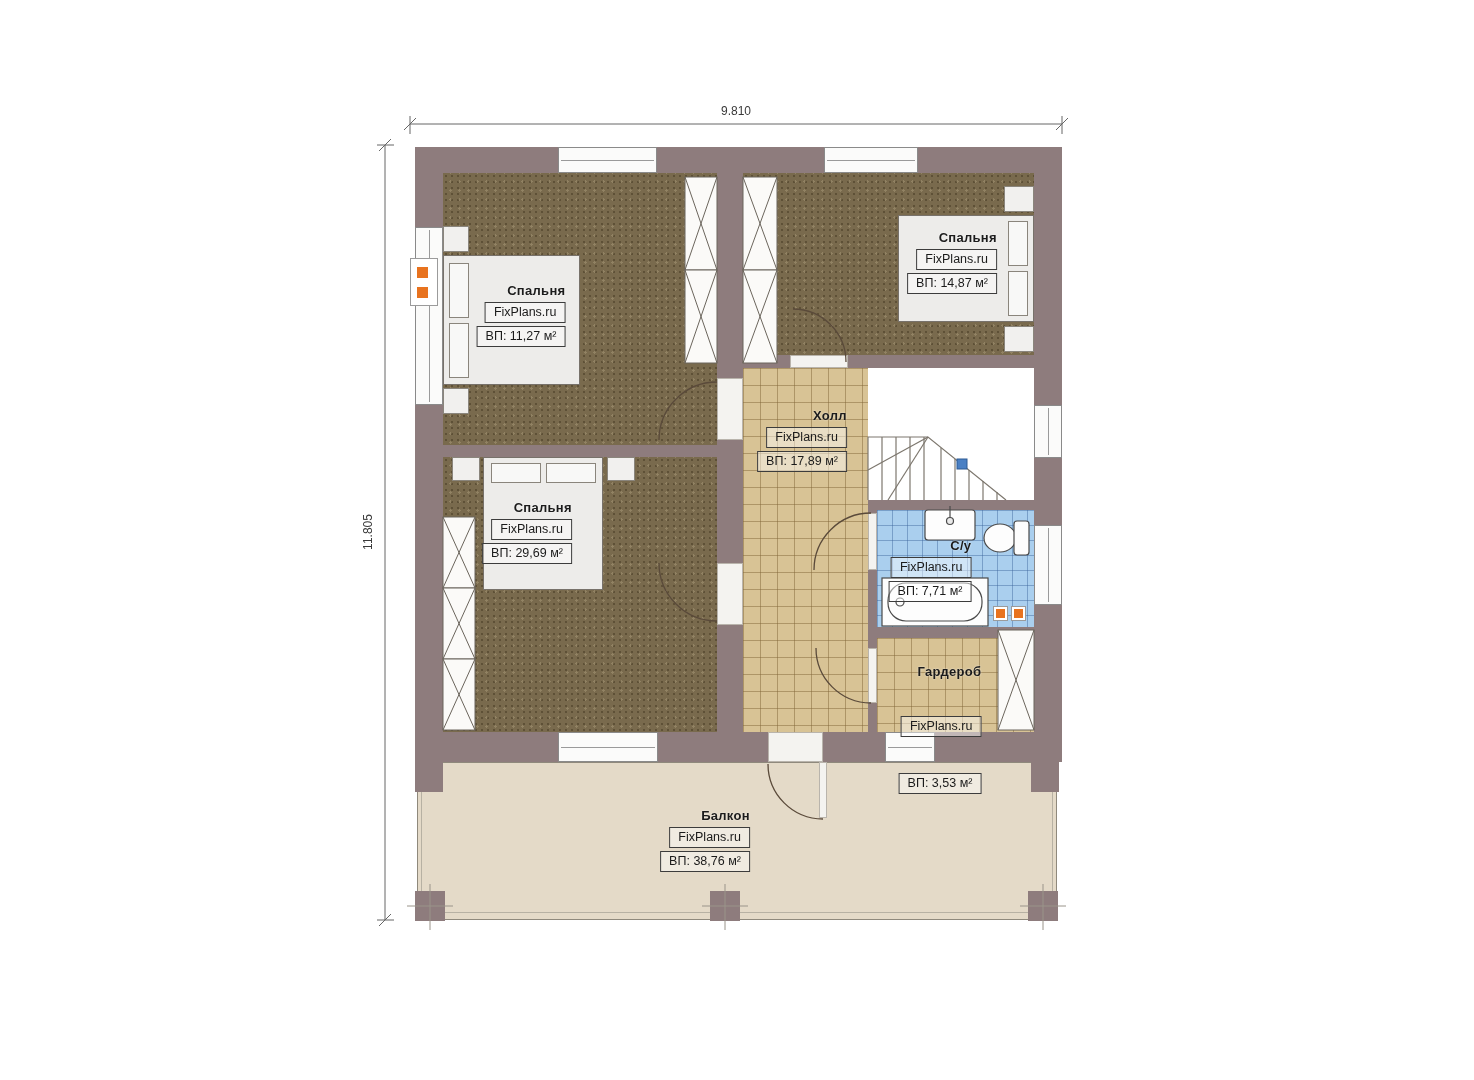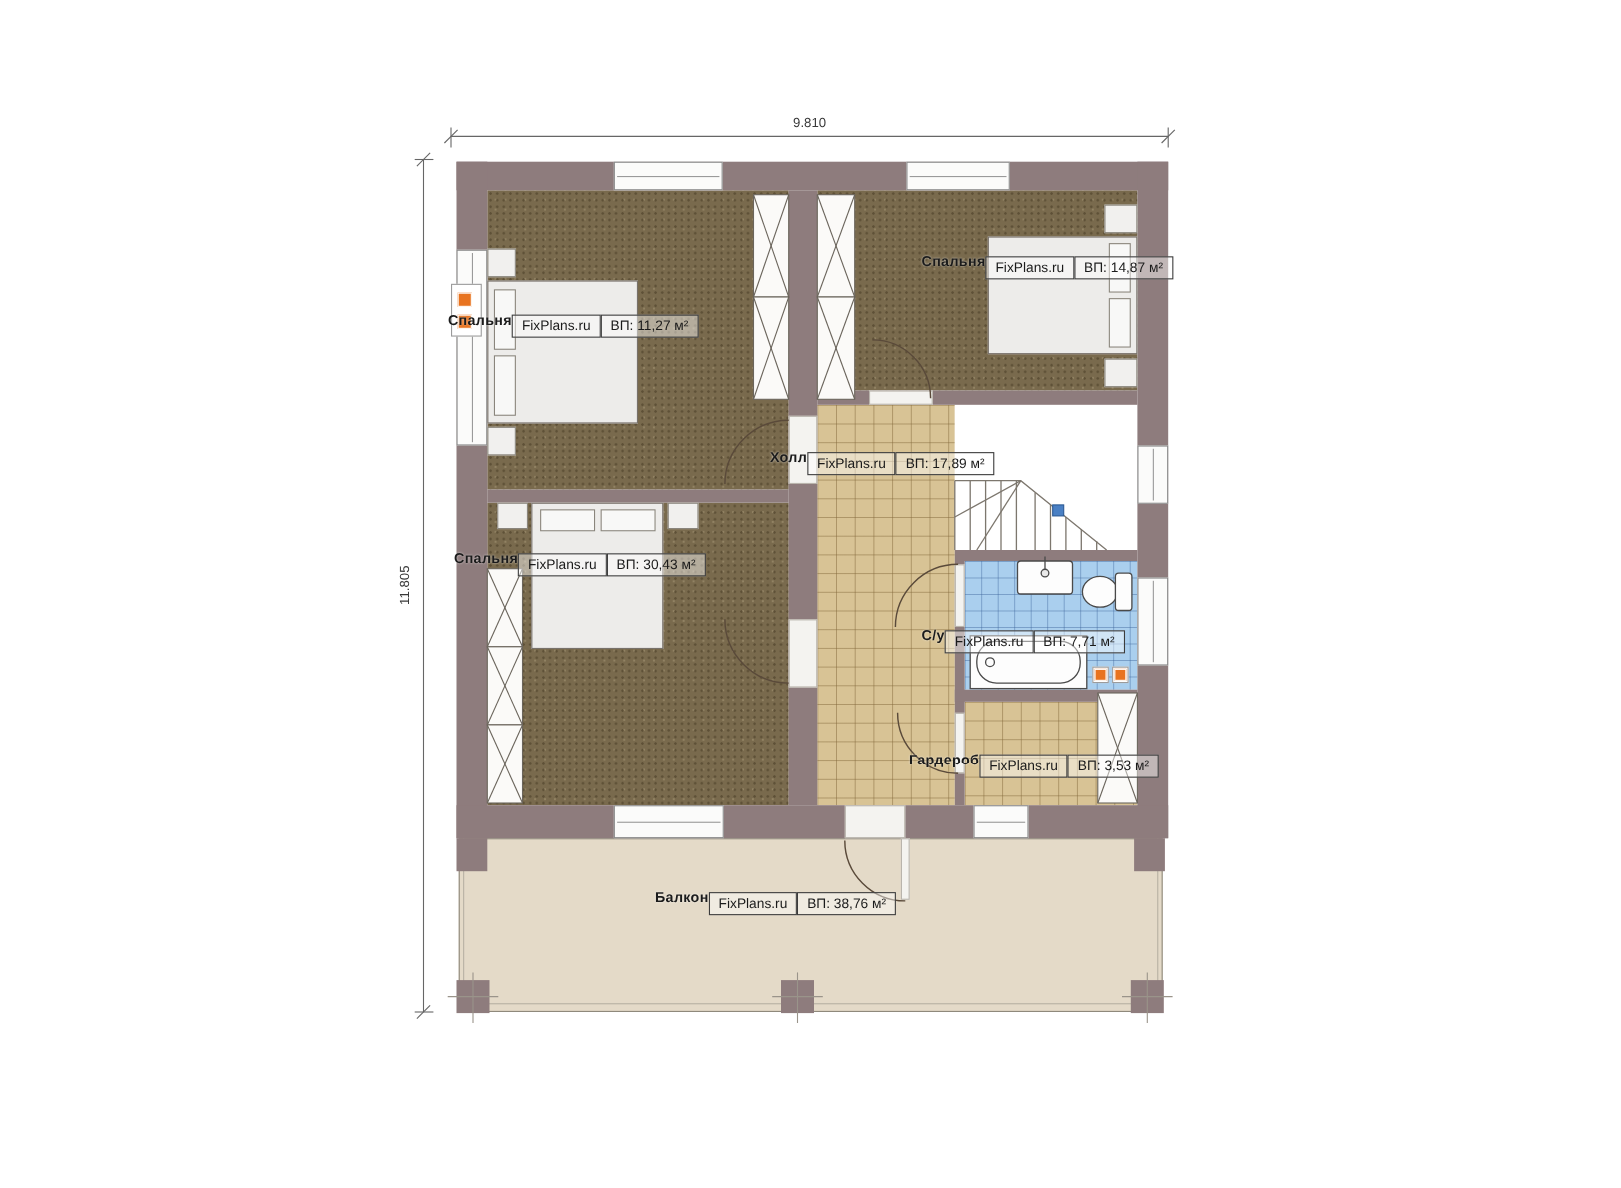--- a/index.html
+++ b/index.html
@@ -29,21 +29,21 @@
 
   .gap{position:absolute;background:#f4f3f0;border:1px solid #b9b4ac;box-sizing:border-box;}
 
   .bed{position:absolute;background:#edecea;border:1px solid #77716a;box-sizing:border-box;}
   .pillow{position:absolute;background:#f8f8f7;border:1px solid #8a857c;box-sizing:border-box;}
   .nightstand{position:absolute;background:#f1f0ee;border:1px solid #8a857c;box-sizing:border-box;}
 
   .socket-plate{position:absolute;background:#ffffff;border:1px solid #9b9b9b;box-sizing:border-box;}
   .socket{position:absolute;background:#e8731f;border:1px solid #ffffff;box-sizing:border-box;}
 
-  .room-label{position:absolute;display:flex;flex-direction:row;align-items:flex-start;
+  .room-label{position:absolute;display:flex;flex-direction:column;align-items:flex-end;
               transform:translateX(-50%);z-index:40;}
   .room-name{font-size:13px;font-weight:bold;color:#1b1b1b;letter-spacing:.3px;margin-bottom:1px;
              text-shadow:0 0 2px rgba(255,255,255,.7);}
   .label-box{border:1px solid #3c3c3c;background:rgba(255,255,255,0.45);padding:1px 8px;
              font-size:12.5px;color:#1b1b1b;margin-top:3px;white-space:nowrap;line-height:17px;}
 
   svg.overlay{position:absolute;left:0;top:0;z-index:25;pointer-events:none;}
   svg.dims{position:absolute;left:0;top:0;z-index:50;pointer-events:none;}
   .dim-text{font-family:"Liberation Sans",sans-serif;font-size:12px;fill:#3a3a3a;}
 </style>
@@ -214,33 +214,33 @@
     <div class="label-box">ВП: 11,27 м²</div>
   </div>
   <div class="room-label" style="left:952px;top:230px;">
     <div class="room-name">Спальня</div>
     <div class="label-box">FixPlans.ru</div>
     <div class="label-box">ВП: 14,87 м²</div>
   </div>
   <div class="room-label" style="left:527px;top:500px;">
     <div class="room-name">Спальня</div>
     <div class="label-box">FixPlans.ru</div>
-    <div class="label-box">ВП: 30,43 м²</div>
+    <div class="label-box">ВП: 29,69 м²</div>
   </div>
   <div class="room-label" style="left:802px;top:408px;">
     <div class="room-name">Холл</div>
     <div class="label-box">FixPlans.ru</div>
     <div class="label-box">ВП: 17,89 м²</div>
   </div>
-  <div class="room-label" style="left:930px;top:538px;margin-top:32px;">
+  <div class="room-label" style="left:930px;top:538px;">
     <div class="room-name">С/у</div>
     <div class="label-box">FixPlans.ru</div>
     <div class="label-box">ВП: 7,71 м²</div>
   </div>
-  <div class="room-label" style="left:940px;top:683px;">
+  <div class="room-label" style="left:940px;top:664px;gap:33px;">
     <div class="room-name">Гардероб</div>
     <div class="label-box">FixPlans.ru</div>
     <div class="label-box">ВП: 3,53 м²</div>
   </div>
   <div class="room-label" style="left:705px;top:808px;">
     <div class="room-name">Балкон</div>
     <div class="label-box">FixPlans.ru</div>
     <div class="label-box">ВП: 38,76 м²</div>
   </div>
 

